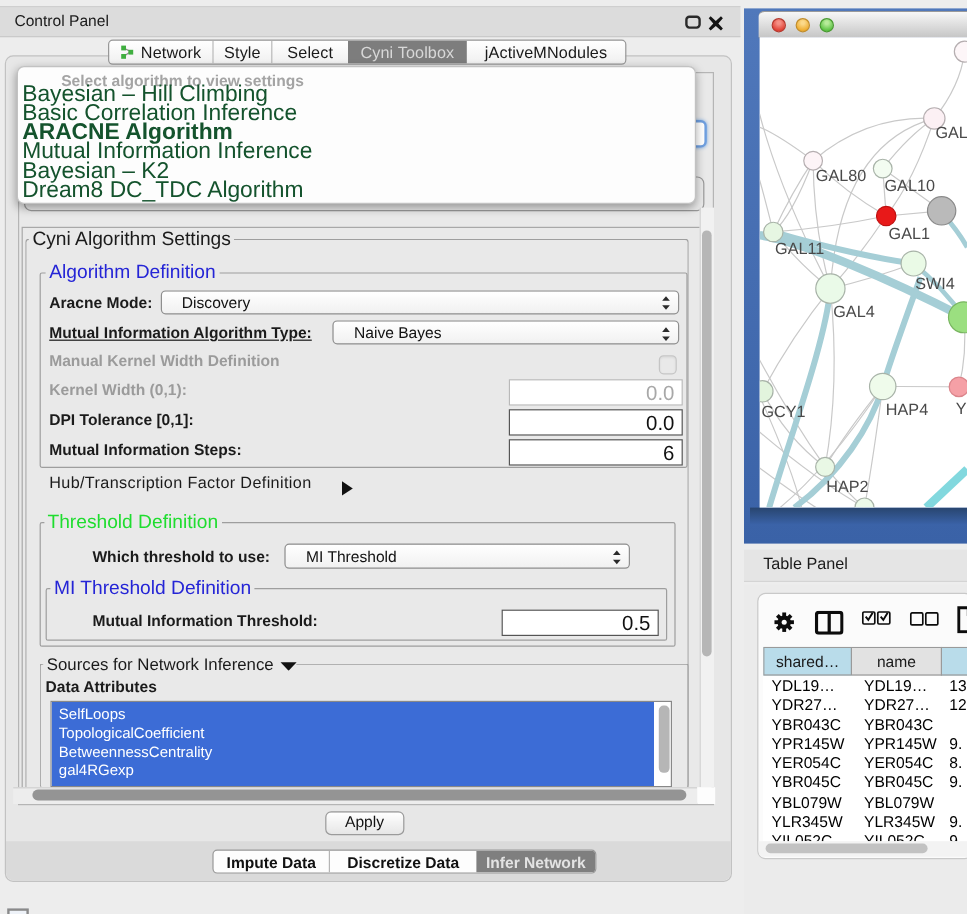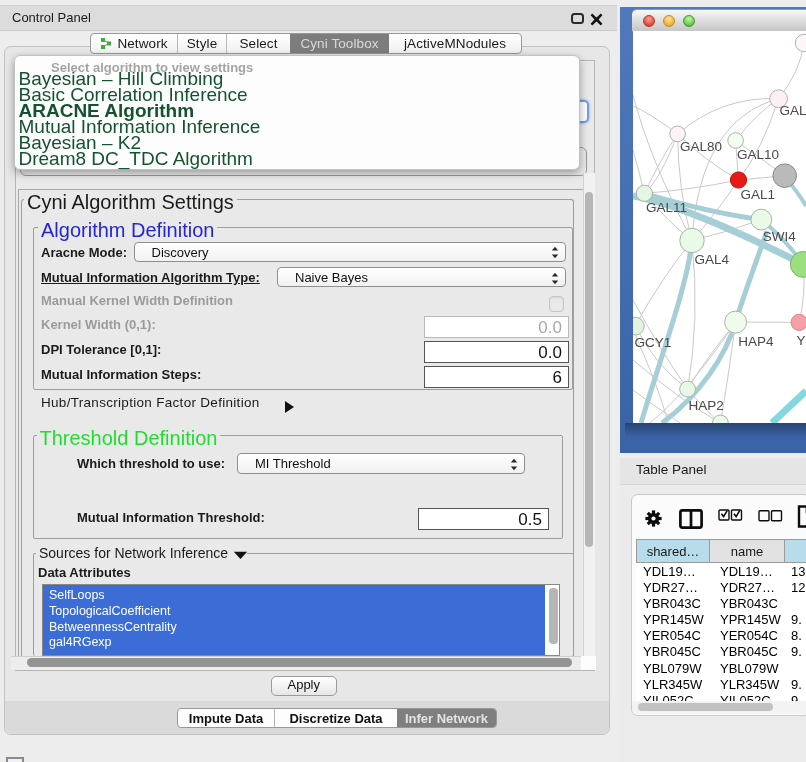--- a/index.html
+++ b/index.html
@@ -10,21 +10,21 @@
 .lbl { position:absolute; font-size:13px; font-weight:bold; color:#1b1b1b; white-space:nowrap; }
 .dis { color:#9b9b9b; }
 .combo { position:absolute; background:linear-gradient(#ffffff,#f1f1f1); border:1px solid #8f8f8f;
   border-radius:4px; font-size:13px; color:#111; }
 .combo .ctext { position:absolute; left:17px; top:2px; white-space:nowrap; }
 .updn { position:absolute; right:6px; top:2.5px; width:8px; height:15px; }
 .field { position:absolute; background:#fff; border:1px solid #555; font-size:17px; color:#111;
   text-align:right; }
 .field .v { position:absolute; right:6px; top:1.5px; }
 .grp { position:absolute; border:1px solid #9e9e9e; border-radius:2px; }
-.gt { position:absolute; top:-9px; font-size:20px; background:#e9e9e9; padding:0 3px; white-space:nowrap; }
+.gt { position:absolute; top:-9px; font-size:16px; background:#e9e9e9; padding:0 3px; white-space:nowrap; }
 </style>
 </head>
 <body>
 <div id="stage">
 
 <div class="abs" style="left:0px;top:5px;width:617px;height:26px;background:#dcdcdc;border-top:1px solid #cfcfcf;border-bottom:1px solid #cacaca;"></div>
 <div class="abs" style="left:12px;top:9.5px;font-size:13px;color:#1a1a1a;">Control Panel</div>
 <div class="abs" style="left:571px;top:13px;width:13px;height:11px;border:2px solid #2a2a2a;border-radius:3.5px;background:transparent;"></div>
 <svg class="abs" style="left:590px;top:12.5px;" width="13" height="13" viewBox="0 0 13 13">
       <path d="M2.2 0.6 L6.5 4.4 L10.8 0.6 L12.4 2.2 L8.6 6.5 L12.4 10.8 L10.8 12.4 L6.5 8.6 L2.2 12.4 L0.6 10.8 L4.4 6.5 L0.6 2.2 Z" fill="#141414"></path>
@@ -113,20 +113,23 @@
 
 <div class="lbl" style="left:77px;top:455.5px;">Which threshold to use:</div>
 <div class="combo" style="left:237px;top:453px;width:288px;height:20.5px;">
       <span class="ctext">MI Threshold</span>
   <svg class="updn" viewBox="0 0 8 15">
         <path d="M0.8 5.6 L4 1.8 L7.2 5.6 Z" fill="#2a2a2a"></path>
         <path d="M0.8 9.4 L4 13.2 L7.2 9.4 Z" fill="#2a2a2a"></path>
       </svg>
 </div>
 
+<div class="grp" style="left:38px;top:490px;width:518px;height:44px;">
+  <span class="gt" style="left:3px;color:#2525d6;">MI Threshold Definition</span>
+</div>
 <div class="lbl" style="left:49px;top:509.5px;padding-left:28px;">Mutual Information Threshold:</div>
 <div class="field" style="left:418px;top:507.5px;width:131px;height:22px;">
       <span class="v">0.5</span>
     </div>
 
 <div class="grp" style="left:33px;top:553px;width:541px;height:103px;border-bottom:none;">
   <span class="gt" style="left:2px;font-size:14px;color:#1b1b1b;">Sources for Network Inference&nbsp;&nbsp;&nbsp;&nbsp;</span>
 </div>
 <svg class="abs" style="left:233px;top:550.5px;" width="15" height="8.5" viewBox="0 0 15 8.5">
       <path d="M0.8 0.8 L14.2 0.8 L7.5 8 Z" fill="#111"></path>

